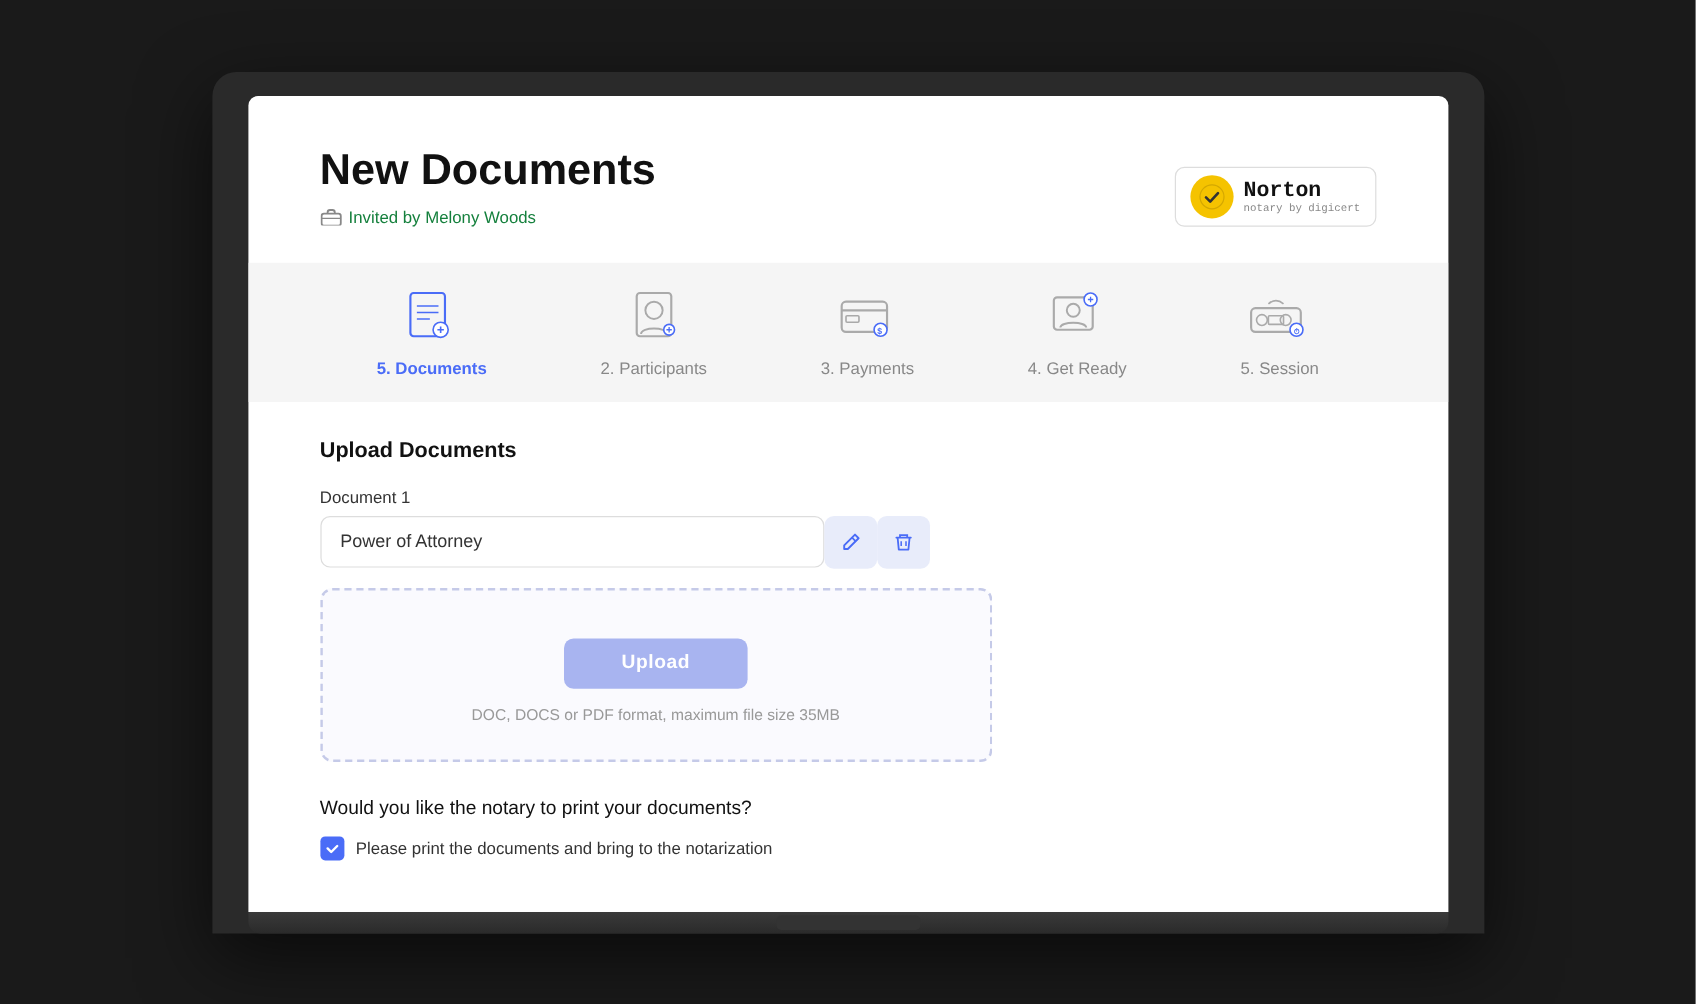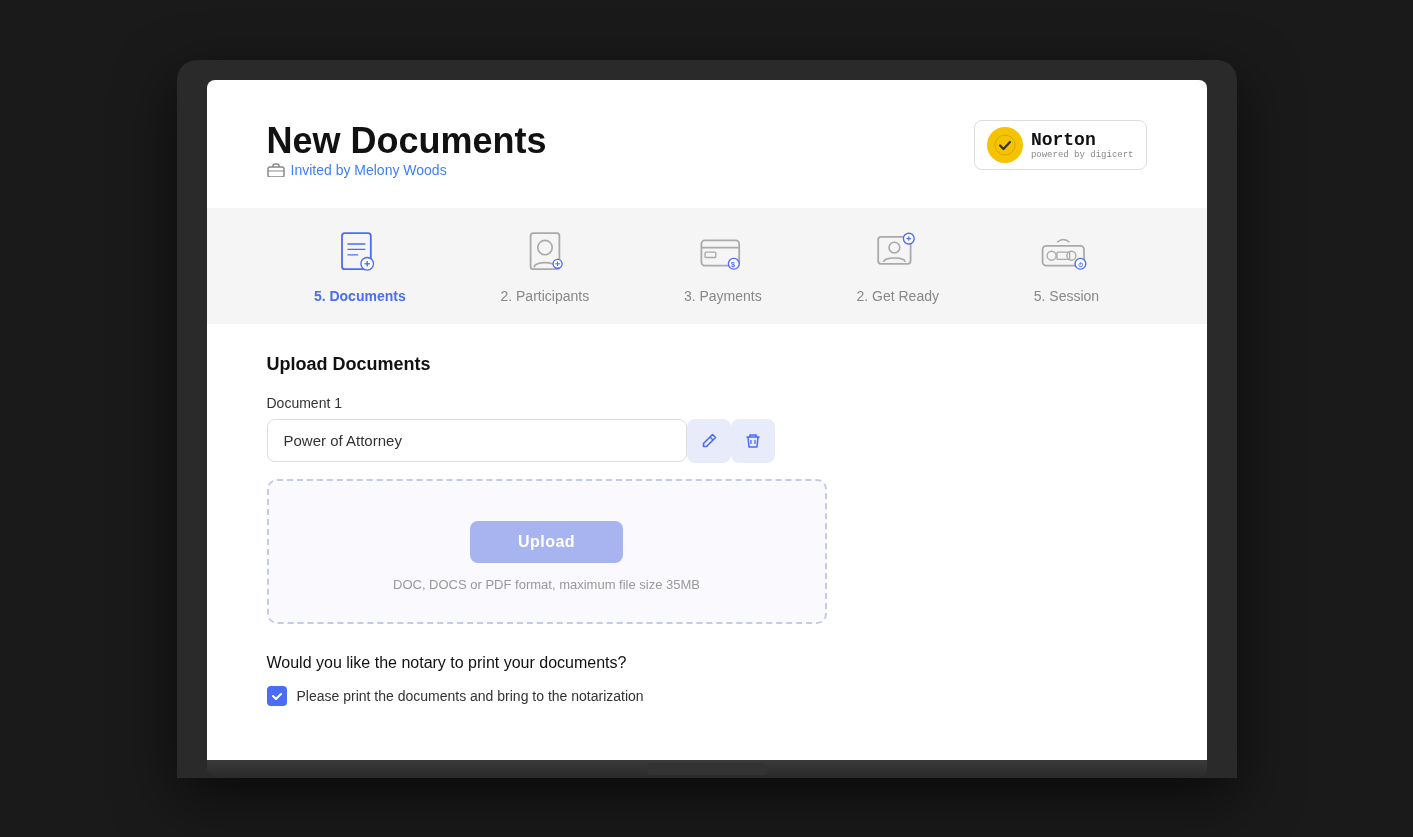--- a/index.html
+++ b/index.html
@@ -43,36 +43,36 @@
       width: 120px;
       height: 12px;
       background: #333;
       border-radius: 4px;
     }
 
     
     .header {
       display: flex;
       justify-content: space-between;
-      align-items: flex-start;
+      align-items: flex-end;
       margin-bottom: 30px;
     }
 
     .page-title {
       font-size: 36px;
       font-weight: 800;
       color: #111;
     }
 
     .invited-row {
       display: flex;
       align-items: center;
       gap: 6px;
-      margin-top: 0;
-      color: #3b82f6;
+      margin-top: 11px;
+      color: #15803d;
       font-size: 14px;
     }
 
     .briefcase-icon {
       width: 18px;
       height: 14px;
       display: inline-block;
     }
 
     .norton-badge {
@@ -284,21 +284,21 @@
       </div>
       <div class="norton-badge">
         <div class="norton-circle">
           <svg width="22" height="22" viewBox="0 0 22 22" fill="none">
             <circle cx="11" cy="11" r="10" fill="#f5c300" stroke="#d4a800" stroke-width="1"></circle>
             <path d="M6 11.5l3.5 3.5 6.5-7" stroke="#333" stroke-width="2.2" stroke-linecap="round" stroke-linejoin="round" fill="none"></path>
           </svg>
         </div>
         <div>
           <div style="font-size:18px;font-weight:bold;color:#111;">Norton</div>
-          <div style="font-size:9px;color:#888;">powered by digicert</div>
+          <div style="font-size:9px;color:#888;">notary by digicert</div>
         </div>
       </div>
     </div>
 
     <div class="steps-container">
       <div class="steps">
 
         <div class="step active">
           <div class="step-icon">
             <svg class="step-svg" viewBox="0 0 60 52" fill="none">
@@ -345,21 +345,21 @@
           <div class="step-icon">
             <svg class="step-svg" viewBox="0 0 60 52" fill="none">
               <rect x="8" y="8" width="36" height="30" rx="3" stroke="#aaa" stroke-width="2" fill="none"></rect>
               <circle cx="26" cy="20" r="6" stroke="#aaa" stroke-width="1.8" fill="none"></circle>
               <path d="M14 36c0-6 24-6 24 0" stroke="#aaa" stroke-width="1.8" fill="none"></path>
               <circle cx="42" cy="10" r="6" fill="#fff" stroke="#4a6cf7" stroke-width="1.5"></circle>
               <line x1="42" y1="7.5" x2="42" y2="12.5" stroke="#4a6cf7" stroke-width="1.2"></line>
               <line x1="39.5" y1="10" x2="44.5" y2="10" stroke="#4a6cf7" stroke-width="1.2"></line>
             </svg>
           </div>
-          <span class="step-label">2. Get Ready</span>
+          <span class="step-label">4. Get Ready</span>
         </div>
 
         <div class="step">
           <div class="step-icon">
             <svg class="step-svg" viewBox="0 0 60 52" fill="none">
               <rect x="4" y="18" width="46" height="22" rx="4" stroke="#aaa" stroke-width="2" fill="none"></rect>
               <circle cx="14" cy="29" r="5" stroke="#aaa" stroke-width="1.5" fill="none"></circle>
               <circle cx="36" cy="29" r="5" stroke="#aaa" stroke-width="1.5" fill="none"></circle>
               <rect x="20" y="25" width="14" height="8" rx="1" stroke="#aaa" stroke-width="1.5" fill="none"></rect>
               <path d="M20 14 Q27 8 34 14" stroke="#aaa" stroke-width="1.5" fill="none"></path>

